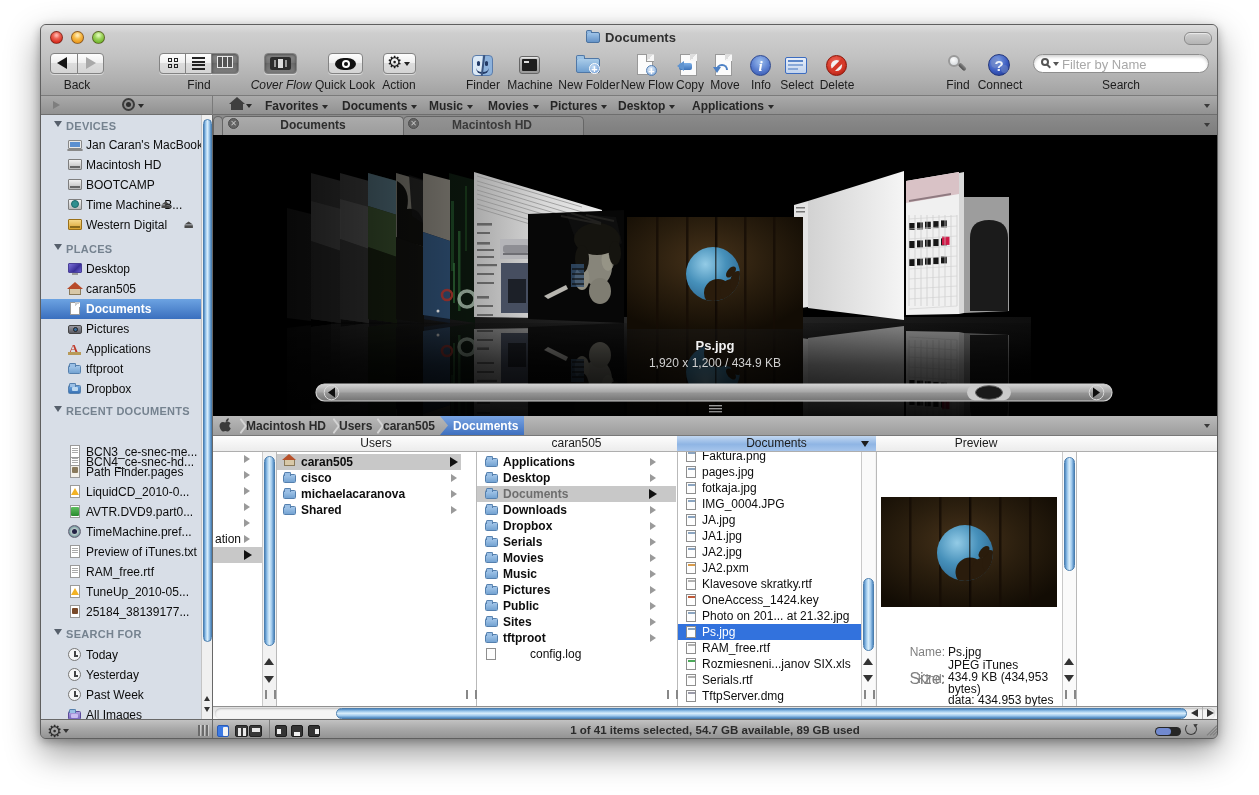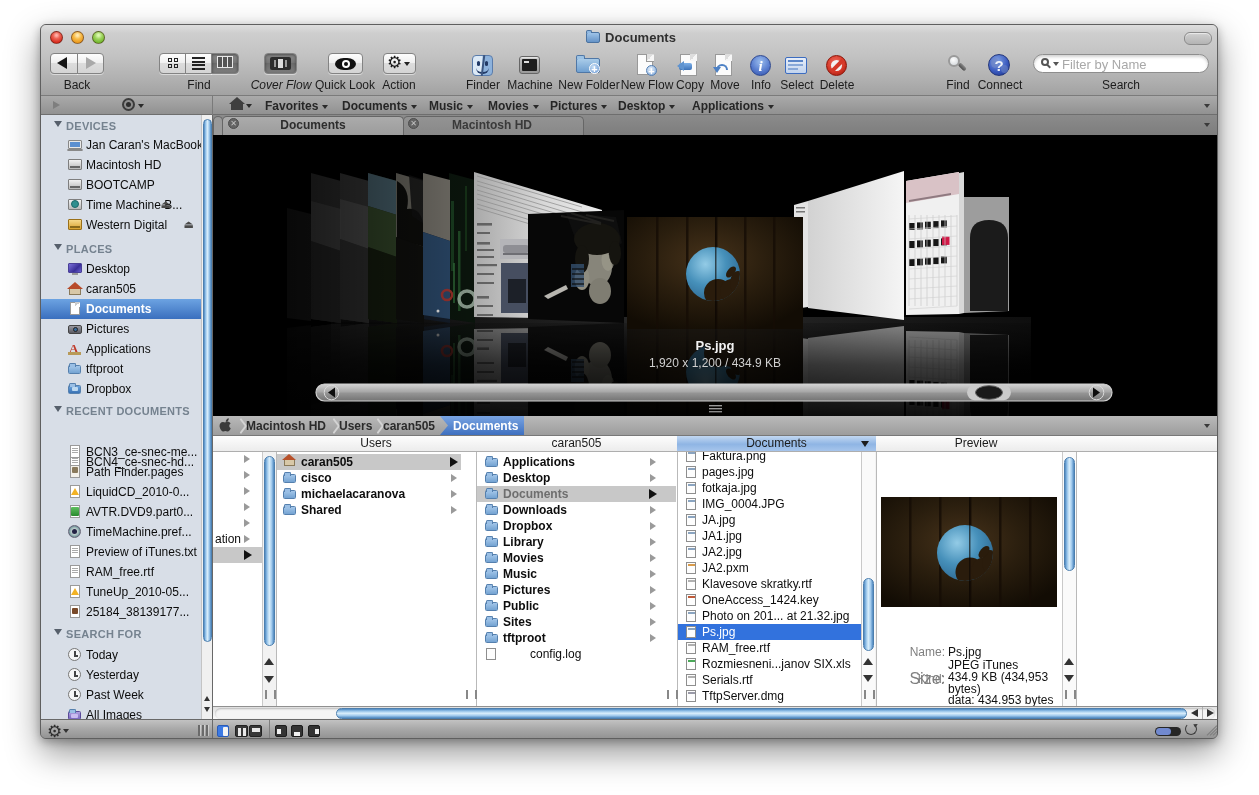--- a/index.html
+++ b/index.html
@@ -837,21 +837,21 @@
 <span class="fold ab" style="left:272px;top:38px;"></span>
 <div class="crow ab" style="left:290px;top:35px;width:150px;font-weight:bold;color:#6e6e6e;">Documents</div>
 <span class="ab" style="left:436px;top:36.5px;width:0;height:0;border-left:8px solid #111;border-top:5.5px solid transparent;border-bottom:5.5px solid transparent;"></span>
 <span class="fold ab" style="left:272px;top:54px;"></span>
 <div class="crow ab" style="left:290px;top:51px;width:150px;font-weight:bold;color:#0d0d0d;">Downloads</div>
 <span class="ab" style="left:437px;top:53.5px;width:0;height:0;border-left:6px solid #9a9a9a;border-top:4.5px solid transparent;border-bottom:4.5px solid transparent;"></span>
 <span class="fold ab" style="left:272px;top:70px;"></span>
 <div class="crow ab" style="left:290px;top:67px;width:150px;font-weight:bold;color:#0d0d0d;">Dropbox</div>
 <span class="ab" style="left:437px;top:69.5px;width:0;height:0;border-left:6px solid #9a9a9a;border-top:4.5px solid transparent;border-bottom:4.5px solid transparent;"></span>
 <span class="fold ab" style="left:272px;top:86px;"></span>
-<div class="crow ab" style="left:290px;top:83px;width:150px;font-weight:bold;color:#0d0d0d;">Library</div>
+<div class="crow ab" style="left:290px;top:83px;width:150px;font-weight:bold;color:#0d0d0d;">Serials</div>
 <span class="ab" style="left:437px;top:85.5px;width:0;height:0;border-left:6px solid #9a9a9a;border-top:4.5px solid transparent;border-bottom:4.5px solid transparent;"></span>
 <span class="fold ab" style="left:272px;top:102px;"></span>
 <div class="crow ab" style="left:290px;top:99px;width:150px;font-weight:bold;color:#0d0d0d;">Movies</div>
 <span class="ab" style="left:437px;top:101.5px;width:0;height:0;border-left:6px solid #9a9a9a;border-top:4.5px solid transparent;border-bottom:4.5px solid transparent;"></span>
 <span class="fold ab" style="left:272px;top:118px;"></span>
 <div class="crow ab" style="left:290px;top:115px;width:150px;font-weight:bold;color:#0d0d0d;">Music</div>
 <span class="ab" style="left:437px;top:117.5px;width:0;height:0;border-left:6px solid #9a9a9a;border-top:4.5px solid transparent;border-bottom:4.5px solid transparent;"></span>
 <span class="fold ab" style="left:272px;top:134px;"></span>
 <div class="crow ab" style="left:290px;top:131px;width:150px;font-weight:bold;color:#0d0d0d;">Pictures</div>
 <span class="ab" style="left:437px;top:133.5px;width:0;height:0;border-left:6px solid #9a9a9a;border-top:4.5px solid transparent;border-bottom:4.5px solid transparent;"></span>
@@ -1013,20 +1013,21 @@
       </div>
 <div class="vbtn ab" style="left:234px;width:12px;background:#333;border-color:#1c1c1c;border-radius:2px;">
         <div class="ab" style="left:1px;top:3px;width:4px;height:5px;background:#f0f0f0;"></div>
       </div>
 <div class="vbtn ab" style="left:250px;width:12px;background:#333;border-color:#1c1c1c;border-radius:2px;">
         <div class="ab" style="left:2px;top:6px;width:6px;height:3.5px;background:#f0f0f0;"></div>
       </div>
 <div class="vbtn ab" style="left:267px;width:12px;background:#333;border-color:#1c1c1c;border-radius:2px;">
         <div class="ab" style="left:5.5px;top:3px;width:4px;height:5px;background:#f0f0f0;"></div>
       </div>
+<div class="ab" style="left:172px;top:4px;width:1004px;text-align:center;font-size:11.5px;font-weight:bold;color:#2b2b2b;">1 of 41 items selected, 54.7 GB available, 89 GB used</div>
 <div class="ab" style="left:1114px;top:6.5px;width:26px;height:9px;border-radius:4.5px;background:#262626;"></div>
       <div class="ab" style="left:1115px;top:7.5px;width:15px;height:7px;border-radius:3.5px;background:#7189cf;"></div>
 <div class="ab" style="left:1144px;top:3px;width:12px;height:12px;border-radius:50%;border:1.5px solid #3c3c3c;border-top-color:transparent;box-sizing:border-box;"></div>
 <div class="ab" style="left:1153px;top:3px;width:0;height:0;border-left:4px solid #3c3c3c;border-top:2.5px solid transparent;border-bottom:2.5px solid transparent;transform:rotate(-30deg);"></div>
 <div class="ab" style="left:1164px;top:10px;width:14px;height:1.2px;background:#7e7e7e;transform:rotate(-45deg);"></div>
 <div class="ab" style="left:1167px;top:10px;width:14px;height:1.2px;background:#7e7e7e;transform:rotate(-45deg);"></div>
 <div class="ab" style="left:1170px;top:10px;width:14px;height:1.2px;background:#7e7e7e;transform:rotate(-45deg);"></div>
 <div class="ab" style="left:1173px;top:10px;width:14px;height:1.2px;background:#7e7e7e;transform:rotate(-45deg);"></div>
 </div>
 </div>

